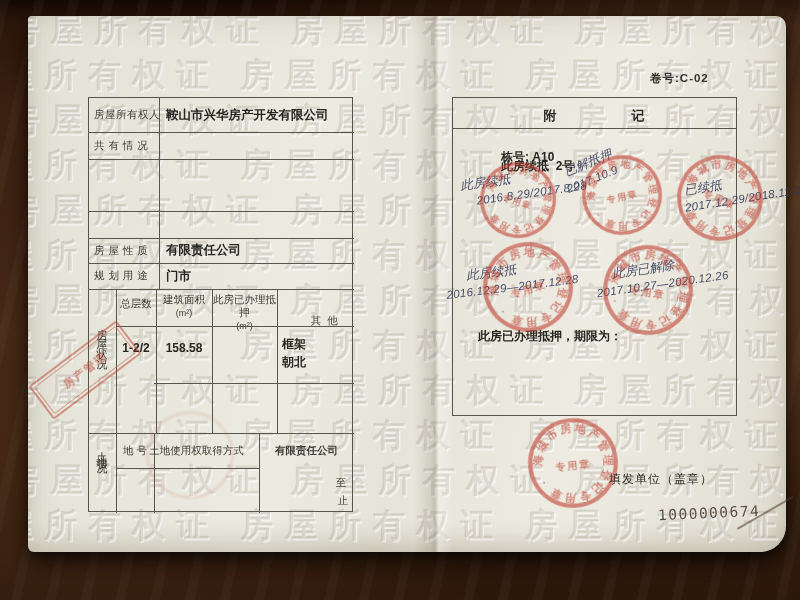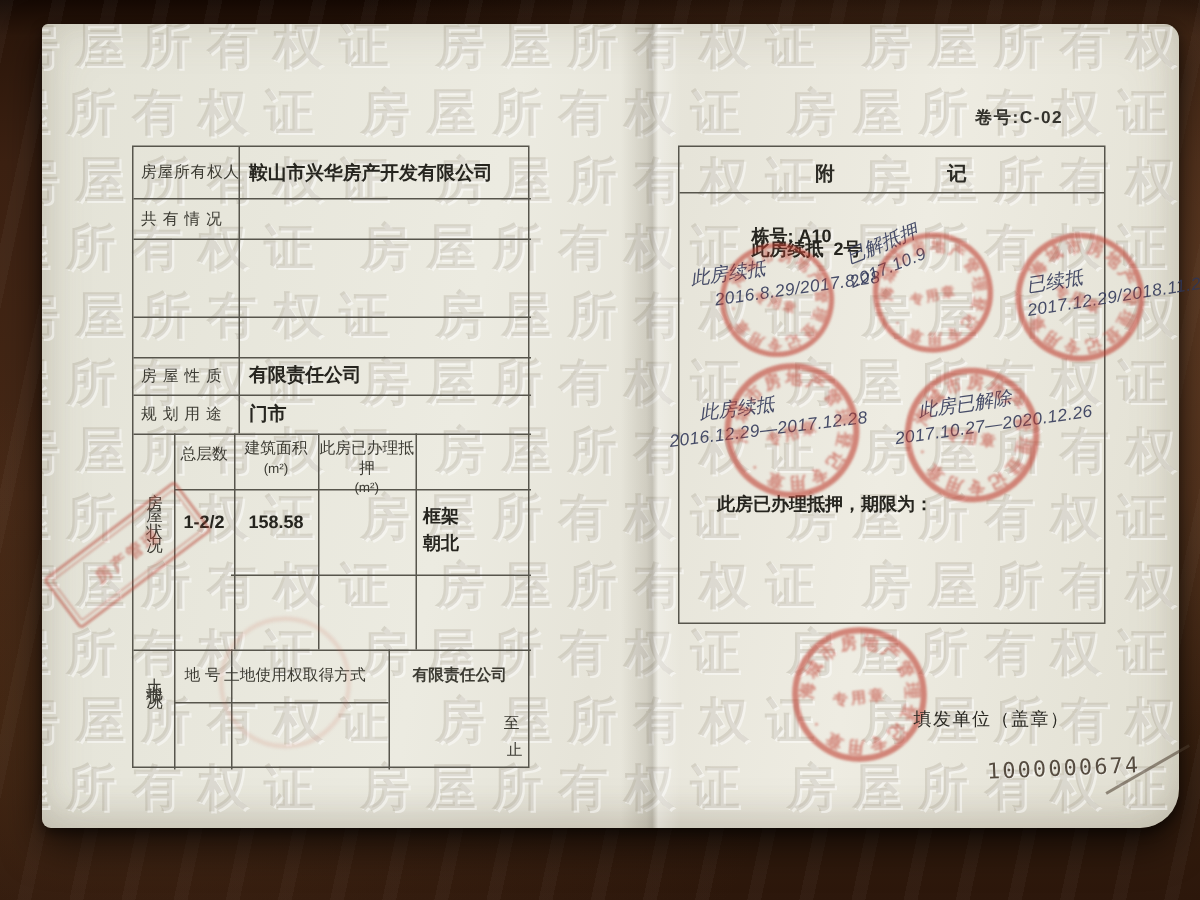--- a/index.html
+++ b/index.html
@@ -133,20 +133,23 @@
       <span>总层数</span>
     </div>
     <div class="cell" style="left:67px;top:195px;width:56px">
       <span>建筑面积</span><br>
       <span class="unit">(m²)</span>
     </div>
     <div class="cell" style="left:123px;top:195px;width:65px">
       <span>此房已办理抵押</span><br>
       <span class="unit">(m²)</span>
     </div>
+    <div class="cell" style="left:188px;top:203px;width:77px;white-space:pre">
+      <span>其  他</span>
+    </div>
     <div class="dval" style="left:27px;top:243px;width:40px;text-align:center">1-2/2</div>
     <div class="dval" style="left:67px;top:243px;width:56px;text-align:center">158.58</div>
     <div class="dval" style="left:123px;top:243px;width:65px;text-align:center"></div>
     <div class="dval" style="left:193px;top:238px">框架</div>
     <div class="dval" style="left:193px;top:256px">朝北</div>
 
     <span class="sideL" style="left:5px;top:344px;height:60px;letter-spacing:4px">土地状况</span>
     <div class="cell" style="left:27px;top:346px;width:38px">
       <span>地 号</span>
     </div>

